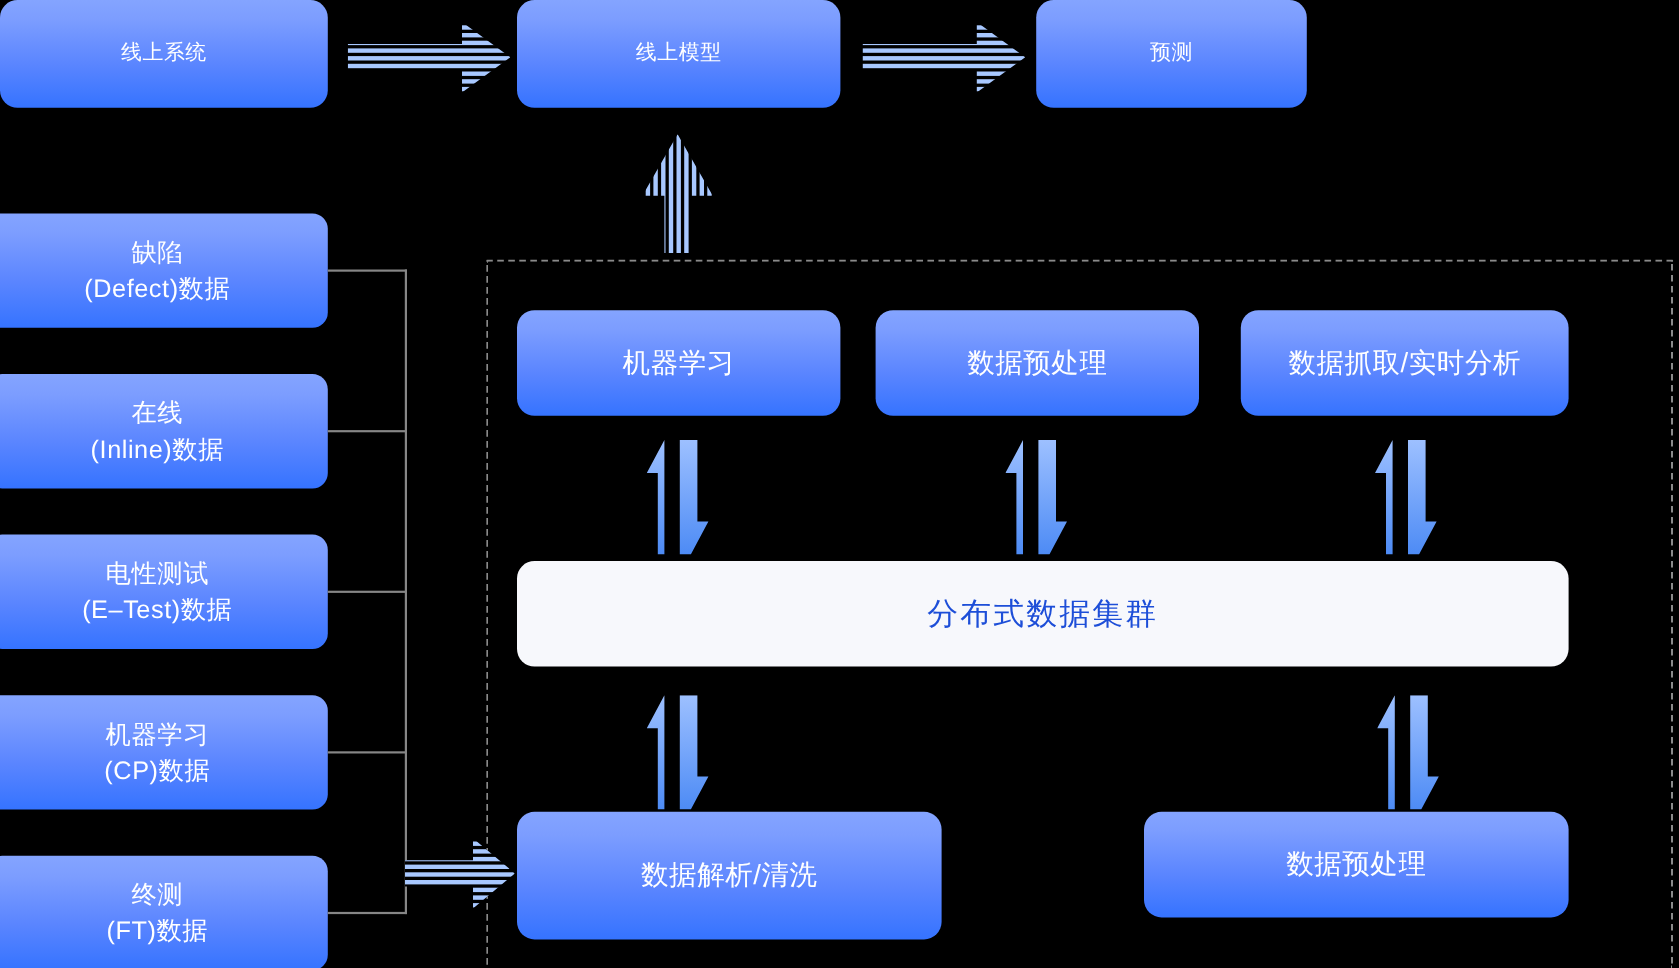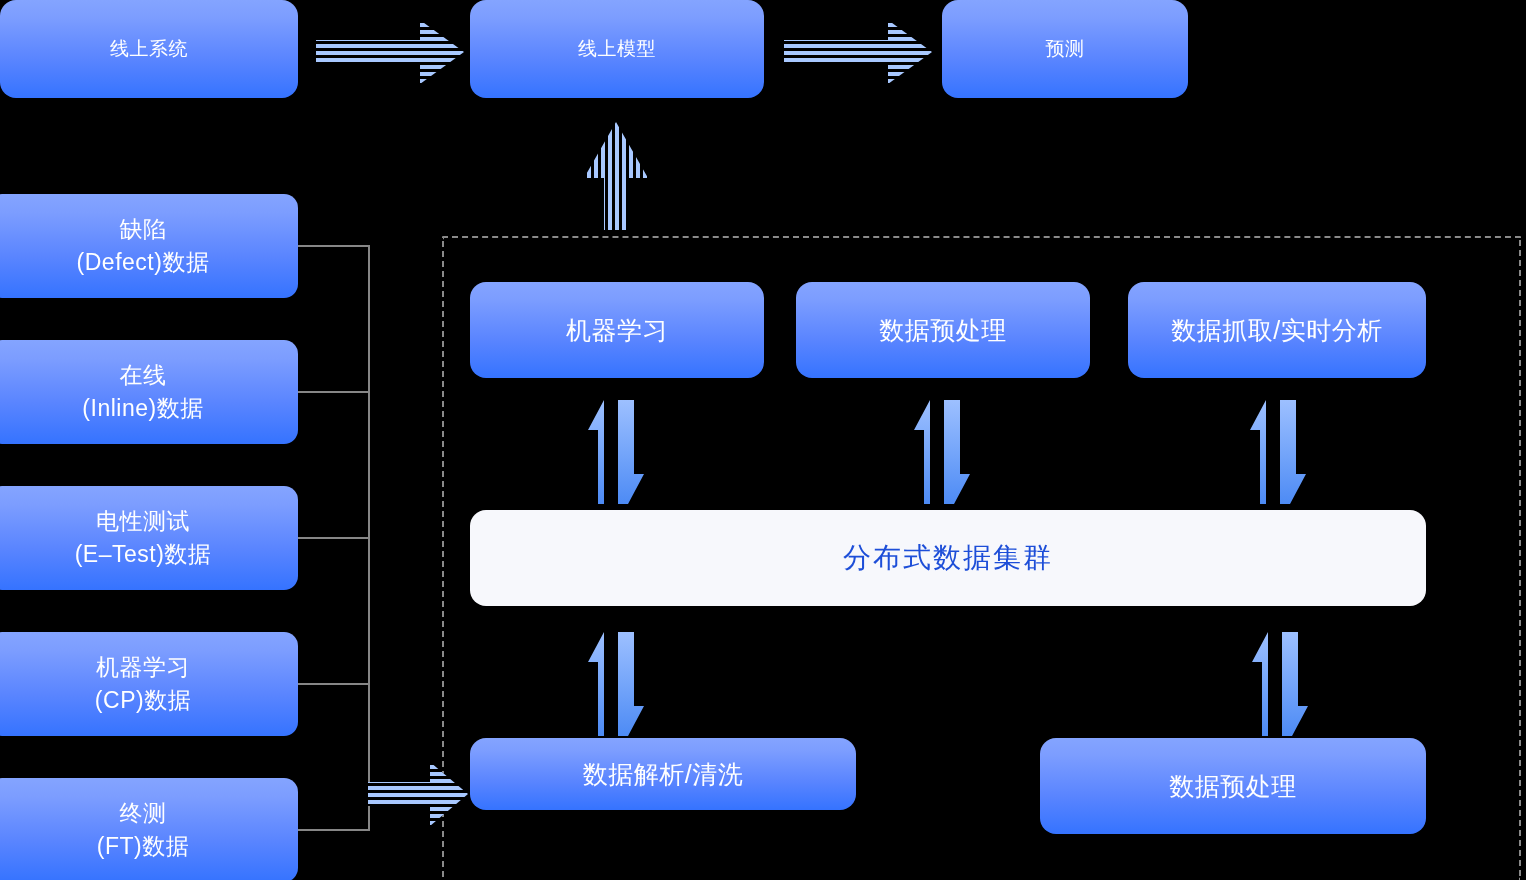--- a/index.html
+++ b/index.html
@@ -326,21 +326,21 @@
         <linearGradient id="bgU5" x1="0" y1="0" x2="0" y2="1">
           <stop offset="0%" stop-color="#9dc0ff"></stop>
             <stop offset="100%" stop-color="#4d8bf5"></stop>
         </linearGradient>
       </defs>
       <path d="M10,104 L10,30 L0,30 L16,0 L16,104 Z" fill="url(#bgU5)"></path>
       <path d="M30,0 L46,0 L46,74 L56,74 L40,104 L30,104 Z" fill="url(#bgU5)"></path>
     </svg>
   </div>
 
-  <div class="node plat" style="left:470px; top:738px; width:386px; height:72px;">
+  <div class="node plat" style="left:470px; top:738px; width:386px; height:116px;">
     <span class="ln">数据解析/清洗</span>
   </div>
 
   <div class="node plat" style="left:1040px; top:738px; width:386px; height:96px;">
     <span class="ln">数据预处理</span>
   </div>
 
 </div>
 
 </body></html>

